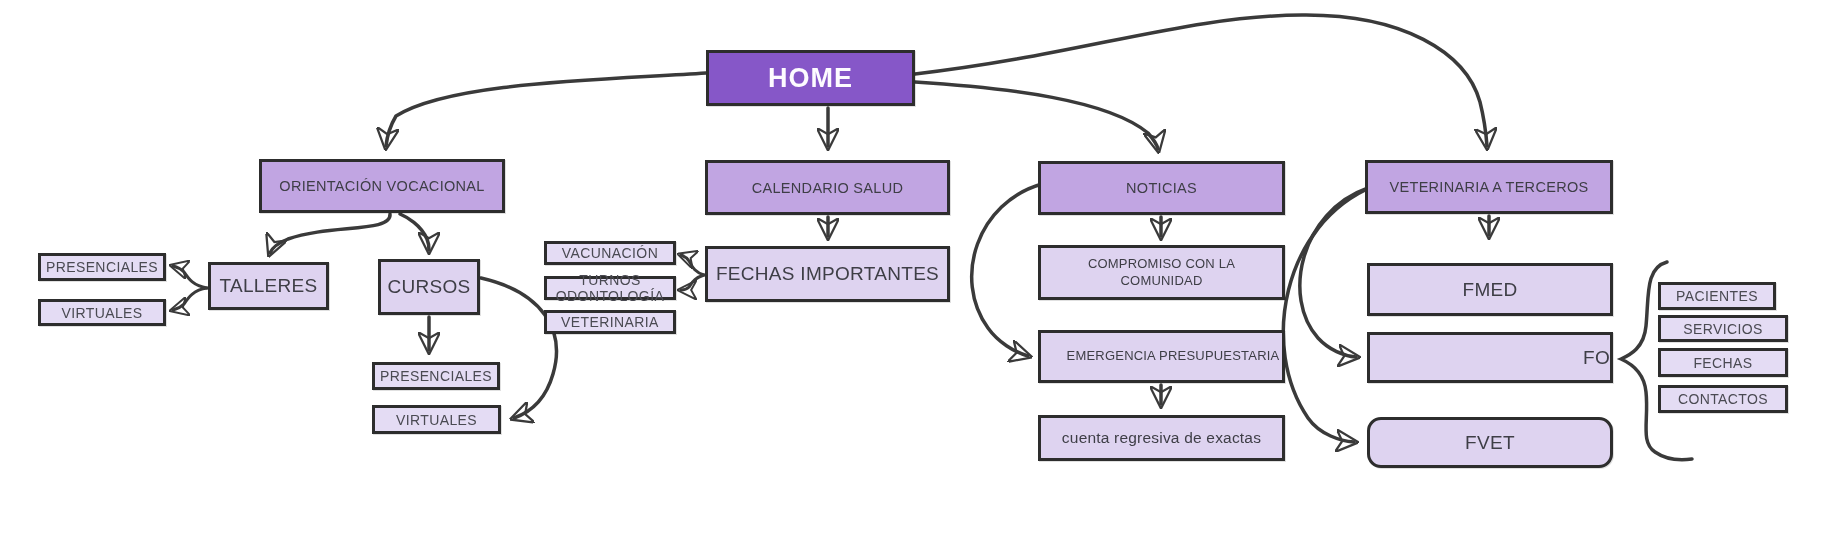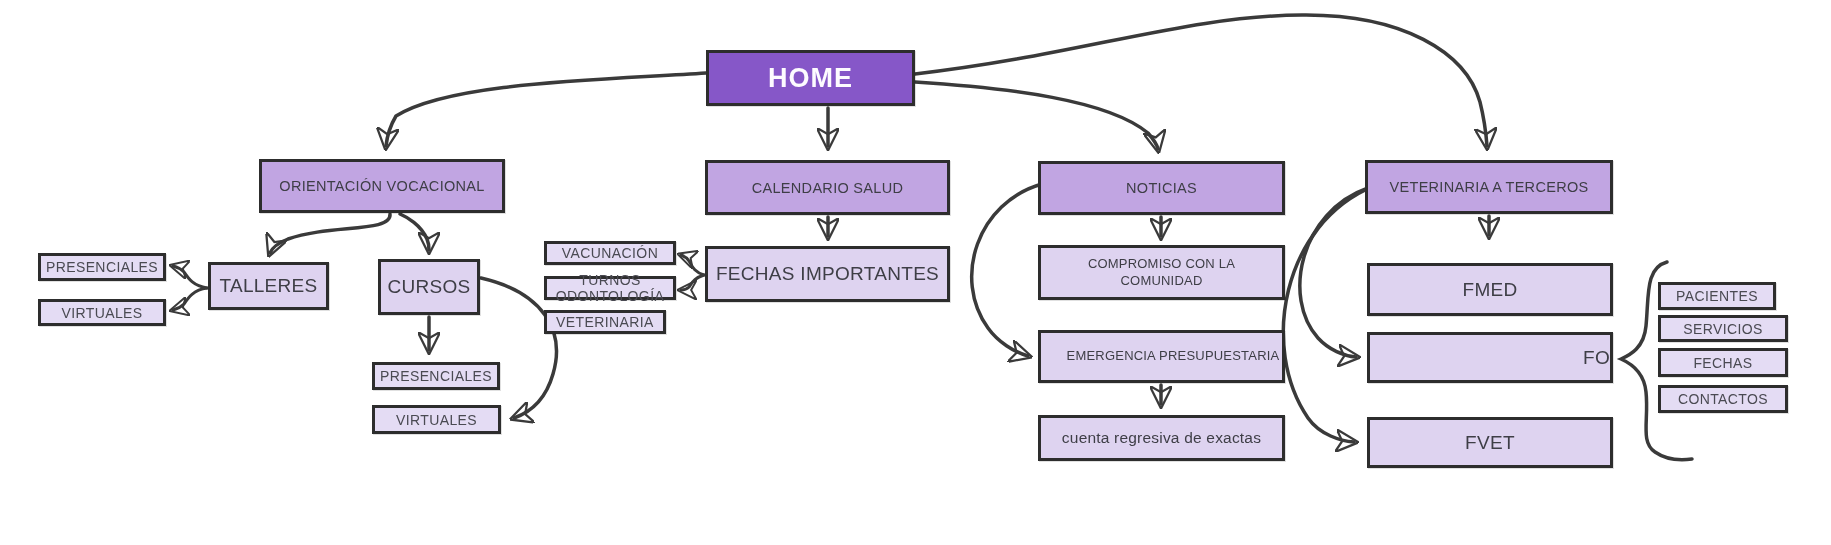--- a/index.html
+++ b/index.html
@@ -106,21 +106,21 @@
   <div class="node lvl3s" style="left:1038px;top:415px;width:247px;height:46px;font-size:15.5px;">
     <span>cuenta regresiva de exactas</span>
   </div>
 
   <div class="node lvl3" style="left:1367px;top:245px;width:246px;height:53px;margin-top:18px;">
     <span>FMED</span>
   </div>
   <div class="node lvl3" style="left:1367px;top:332px;width:246px;height:51px;justify-content:flex-end;">
     <span>FO</span>
   </div>
-  <div class="node lvl3" style="left:1367px;top:417px;width:246px;height:51px;">
+  <div class="node lvl3" style="left:1367px;top:417px;width:246px;height:51px;border-radius:14px;">
     <span>FVET</span>
   </div>
 
   <div class="node small" style="left:38px;top:253px;width:128px;height:28px;">
     <span>PRESENCIALES</span>
   </div>
   <div class="node small" style="left:38px;top:299px;width:128px;height:27px;">
     <span>VIRTUALES</span>
   </div>
   <div class="node small" style="left:372px;top:362px;width:128px;height:28px;">
@@ -129,21 +129,21 @@
   <div class="node small" style="left:372px;top:405px;width:129px;height:29px;">
     <span>VIRTUALES</span>
   </div>
 
   <div class="node small" style="left:544px;top:241px;width:132px;height:24px;">
     <span>VACUNACIÓN</span>
   </div>
   <div class="node small" style="left:544px;top:276px;width:132px;height:24px;">
     <span>TURNOS ODONTOLOGÍA</span>
   </div>
-  <div class="node small" style="left:544px;top:310px;width:122px;height:24px;">
+  <div class="node small" style="left:544px;top:310px;width:132px;height:24px;">
     <span>VETERINARIA</span>
   </div>
 
   <div class="node small" style="left:1658px;top:282px;width:118px;height:28px;">
     <span>PACIENTES</span>
   </div>
   <div class="node small" style="left:1658px;top:315px;width:130px;height:27px;">
     <span>SERVICIOS</span>
   </div>
   <div class="node small" style="left:1658px;top:348px;width:130px;height:29px;">

